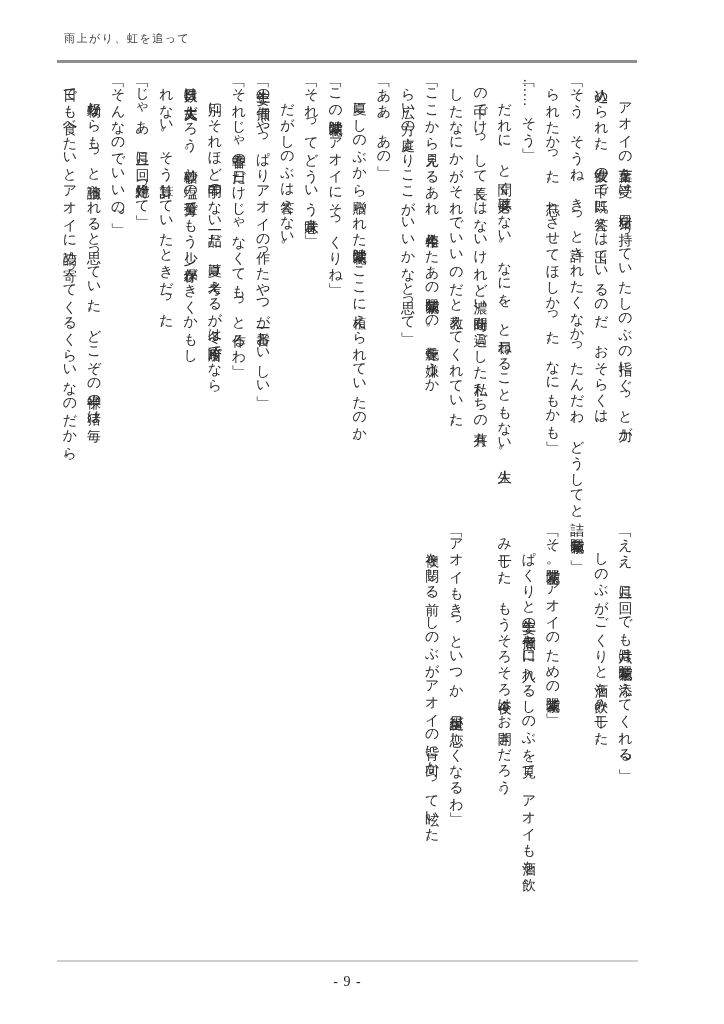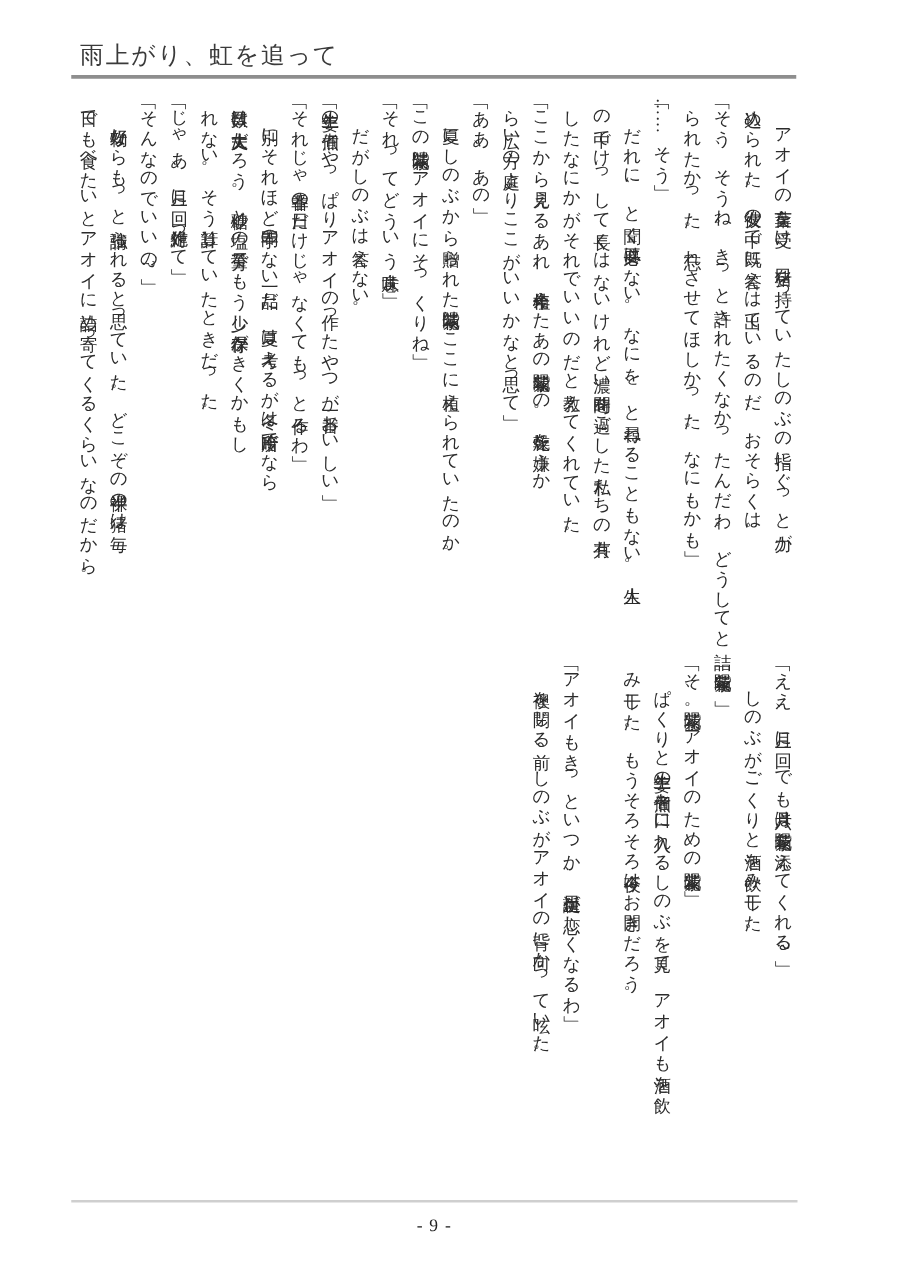--- a/index.html
+++ b/index.html
@@ -13,21 +13,21 @@
     height: 1024px;
     background: #ffffff;
     overflow: hidden;
     font-family: "Liberation Serif", serif;
     color: #2b2b2b;
   }
   .header-title {
     position: absolute;
     left: 64px;
     top: 31px;
-    font-size: 19px;
+    font-size: 11px;
     letter-spacing: 1.5px;
     color: #3a3a3a;
     white-space: pre;
   }
   .header-rule {
     position: absolute;
     left: 57px;
     top: 60px;
     width: 580px;
     height: 3px;

